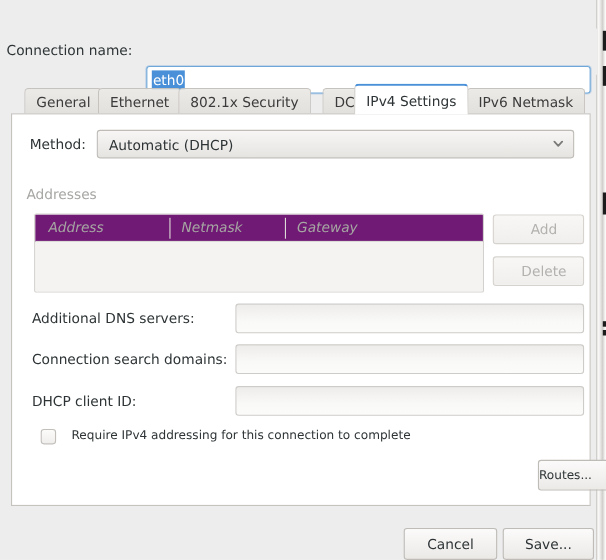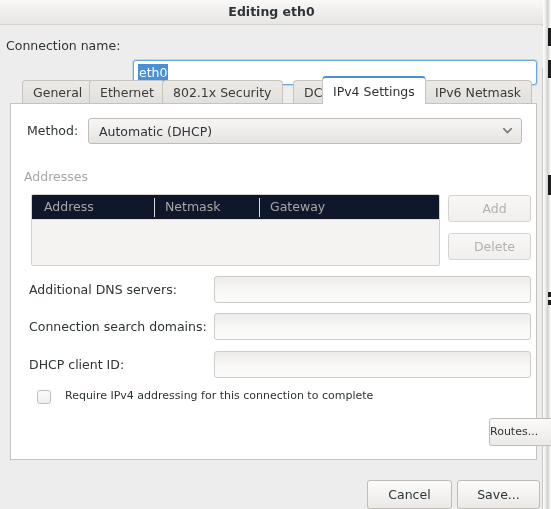--- a/index.html
+++ b/index.html
@@ -168,22 +168,23 @@
     width: 409px; height: 72px;
     background: #f4f3f2;
     border: 1px solid #d3d1cd;
     border-radius: 2px;
     overflow: hidden;
   }
   #addr-head {
     position: absolute;
     left: 0; top: 0;
     width: 409px; height: 25px;
-    background: #0f172a;
+    background: #701a75;
     border-bottom: 1px solid #dddbd7;
+    font-style: italic;
   }
   .addr-col {
     position: absolute;
     top: 4px;
     font-size: 12.5px;
     color: #a6a6a3;
   }
   .addr-sep {
     position: absolute;
     top: 3px;
@@ -294,23 +295,20 @@
 <div id="bg-strip">
   <div class="mark" style="top:28px;height:18px;"></div>
   <div class="mark" style="top:60px;height:18px;"></div>
   <div class="mark" style="top:175px;height:20px;"></div>
   <div class="mark" style="top:292px;height:5px;"></div>
   <div class="mark" style="top:300px;height:5px;"></div>
 </div>
 
 <div id="dialog">
 
-  <div id="titlebar">
-    <div id="title-text">Editing eth0</div>
-  </div>
 
   <div id="conn-row">
     <div id="conn-label">Connection name:</div>
     <div id="conn-input">
       <span id="conn-input-value">eth0</span>
     </div>
   </div>
 
   <div id="tabstrip">
     <div class="tab" style="left:12px;">General</div>

